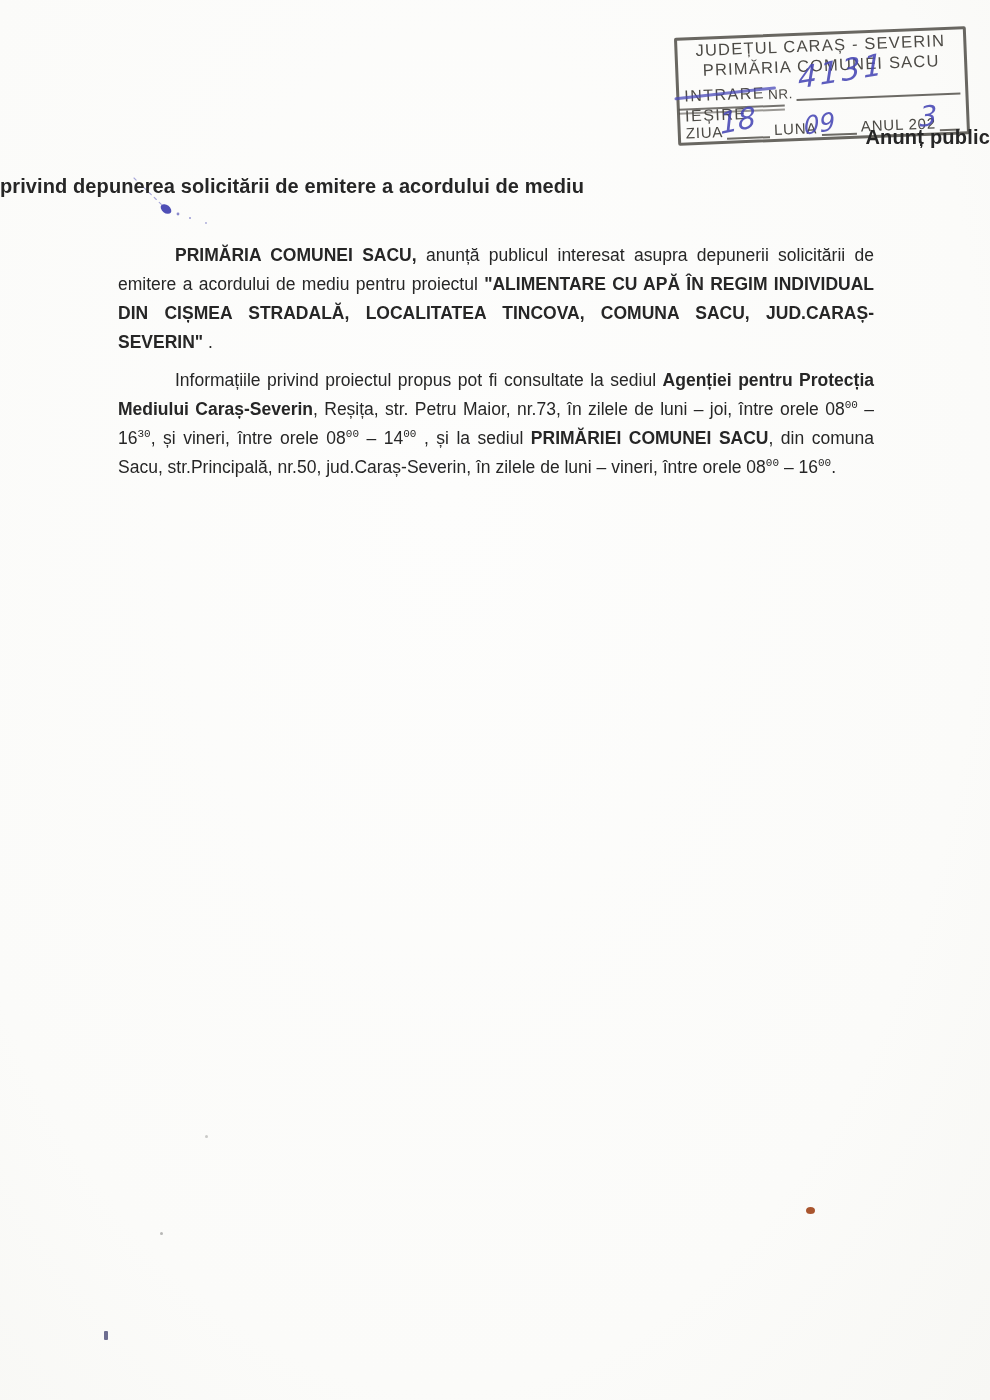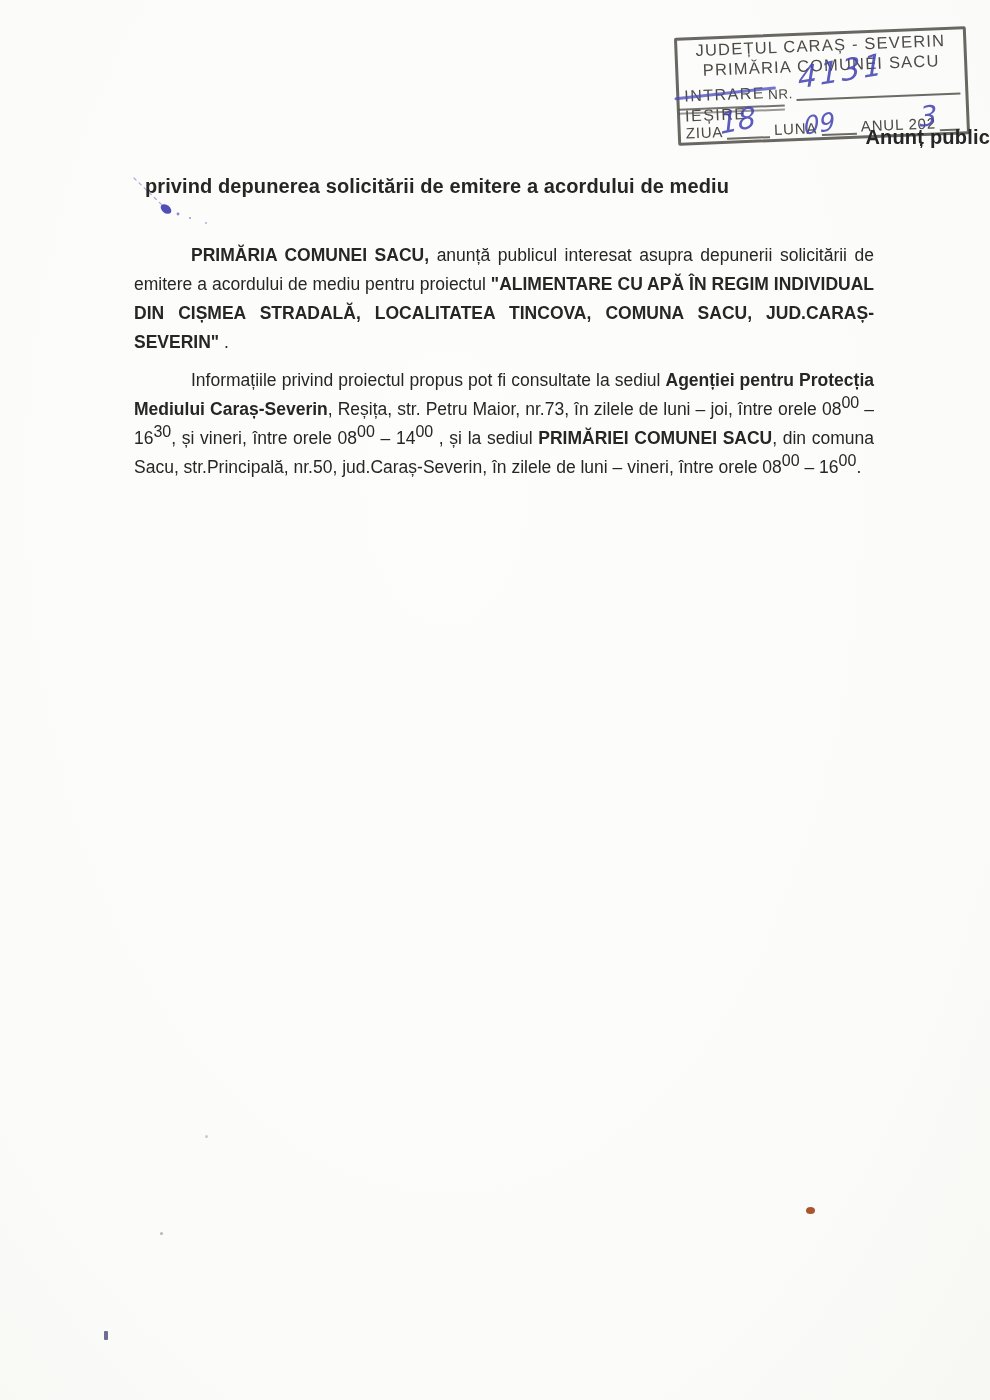--- a/index.html
+++ b/index.html
@@ -14,31 +14,31 @@
     color:#262626;
   }
 
   
   .title{
     position:absolute;top:113px;left:0;width:990px;
     text-align:right;font-size:20px;font-weight:700;letter-spacing:.2px;
   }
   .subtitle{
     position:absolute;top:158px;left:0;width:874px;
-    text-align:center;font-size:20px;font-weight:700;letter-spacing:.1px;
+    text-align:left;font-size:20px;font-weight:700;letter-spacing:.1px;
   }
 
   
   .content{
     position:absolute;top:241px;left:118px;width:756px;
     font-size:17.5px;line-height:29px;text-align:justify;
   }
-  .para{margin:0 0 9px 16px;text-indent:57px;}
+  .para{margin:0 0 9px 0;text-indent:57px;}
   .b{font-weight:700;}
-  sup.hrs{font-size:16px;line-height:0;position:relative;top:-7px;vertical-align:baseline;}
+  sup.hrs{font-size:11px;line-height:0;position:relative;top:-7px;vertical-align:baseline;font-family:Liberation Mono, monospace;}
 
   
   .stamp{
     position:absolute;left:676px;top:32px;width:292px;height:108px;
     transform:rotate(-2.3deg);
     color:#4c4a45;
   }
   .stamp-border{
     position:absolute;inset:0;
     border:3px solid rgba(72,70,64,.82);

